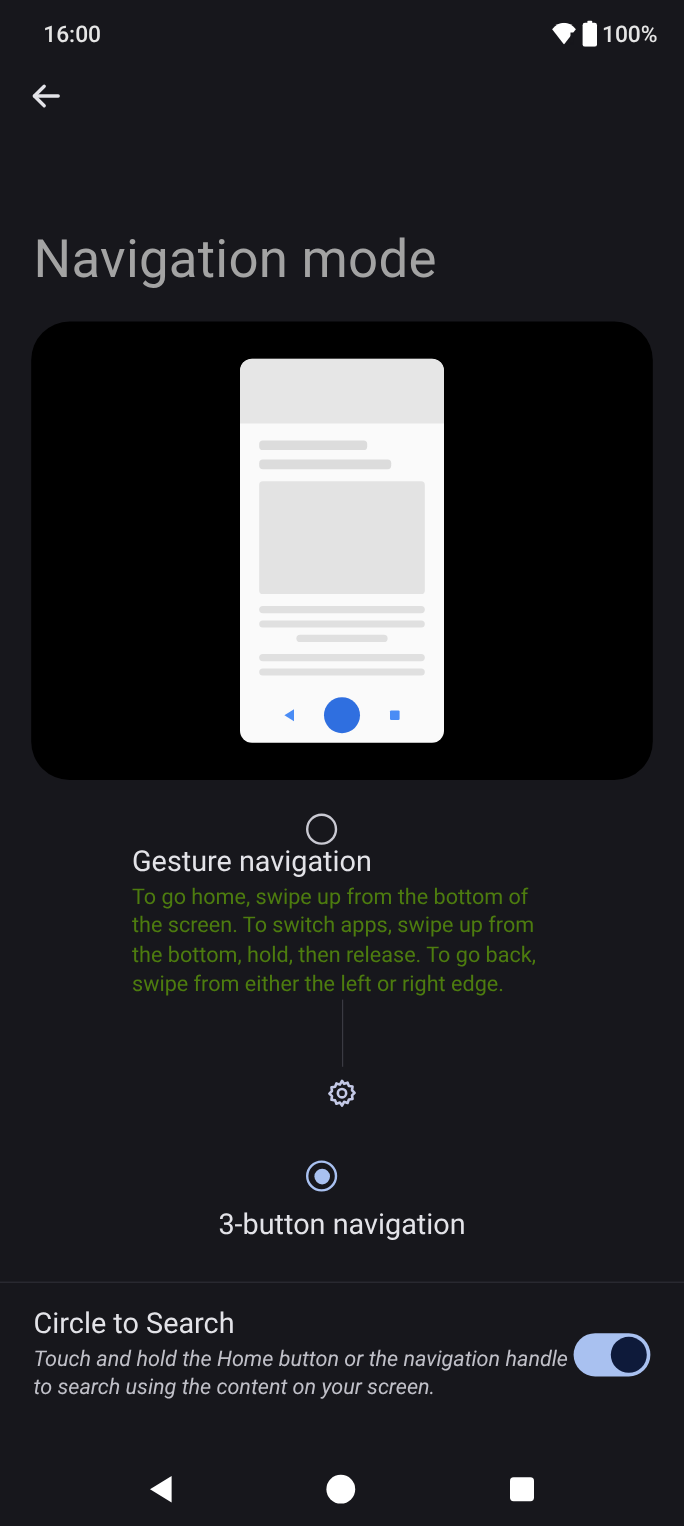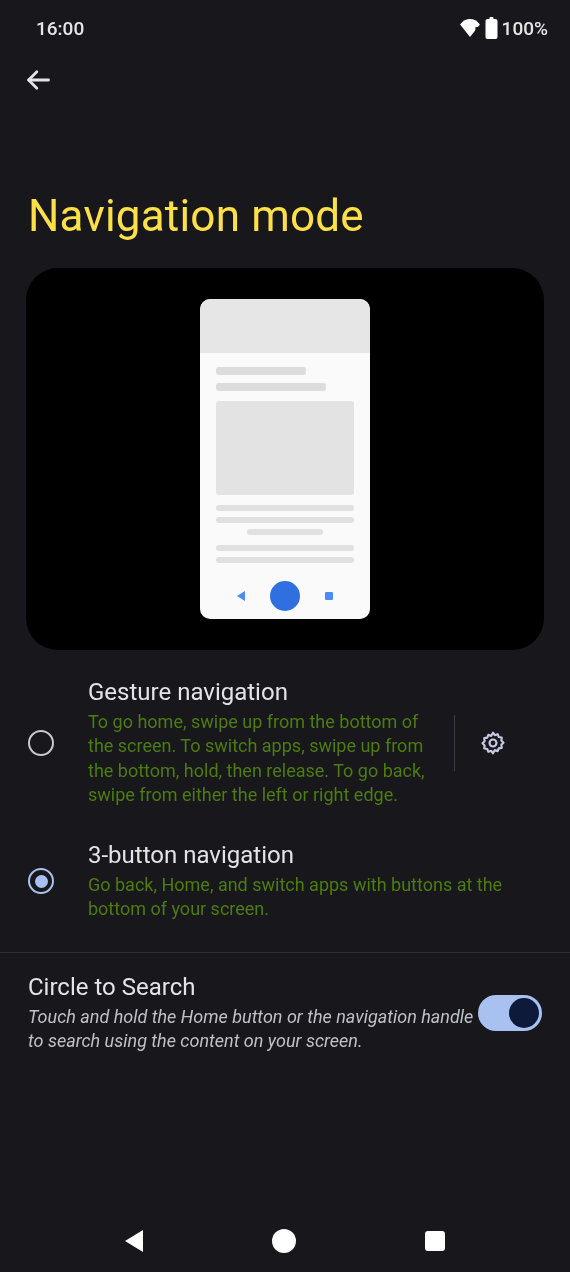--- a/index.html
+++ b/index.html
@@ -36,21 +36,21 @@
   .back-arrow {
     width: 32px; height: 32px;
     display: flex; align-items: center; justify-content: center;
     cursor: pointer;
   }
 
   
   .page-title {
     font-size: 44px;
     font-weight: 400;
-    color: #fde047;
+    color: #a3a3a3;
     padding: 80px 12px 26px 28px;
     letter-spacing: 0.2px;
   }
 
   
   .preview-card {
     margin: 0 26px 24px 26px;
     background: #000;
     border-radius: 32px;
     height: 382px;
@@ -86,20 +86,21 @@
   }
   .phone-nav .tri { width: 0; height: 0; border-top: 5px solid transparent; border-bottom: 5px solid transparent; border-right: 8px solid #4a8cf5; }
   .phone-nav .circ { width: 30px; height: 30px; background: #2f6fe0; border-radius: 50%; }
   .phone-nav .sq { width: 8px; height: 8px; background: #4a8cf5; border-radius: 1px; }
 
   
   .option {
     display: flex;
     align-items: center;
     padding: 10px 28px 10px 28px;
+    flex-direction: column;
   }
   .radio {
     width: 26px; height: 26px; border: 2.5px solid #c9c9d2; border-radius: 50%;
     flex-shrink: 0; margin-right: 34px;
     display: flex; align-items: center; justify-content: center;
   }
   .radio.selected { border-color: #a9c1f0; }
   .radio.selected::after {
     content: ""; width: 13px; height: 13px; background: #a9c1f0; border-radius: 50%;
   }
@@ -109,21 +110,21 @@
   .opt-divider {
     width: 1px; height: 56px; background: #3a3a42; margin: 0 16px;
   }
   .gear {
     width: 44px; height: 44px; display: flex; align-items: center; justify-content: center;
     cursor: pointer; flex-shrink: 0;
   }
 
   .option1 { padding-top: 4px; padding-bottom: 28px; }
   .option1 .opt-text { max-width: 350px; }
-  .option2 { padding-top: 6px; padding-bottom: 16px; }
+  .option2 { padding-top: 6px; padding-bottom: 16px; gap: 13px; }
 
   .section-divider {
     height: 1px; background: #2f2f36; margin-top: 14px;
   }
 
   
   .toggle-row {
     display: flex;
     align-items: center;
     padding: 20px 28px;
@@ -214,21 +215,20 @@
       <circle cx="12" cy="12" r="3.2"></circle>
       <path d="M12 2.5 l1.6 2.3 2.7-0.9 1 2.6 2.8 0.4 -0.4 2.8 2 2 -2 2 0.4 2.8 -2.8 0.4 -1 2.6 -2.7-0.9 L12 21.5 l-1.6-2.3 -2.7 0.9 -1-2.6 -2.8-0.4 0.4-2.8 -2-2 2-2 -0.4-2.8 2.8-0.4 1-2.6 2.7 0.9 Z" stroke-linejoin="round"></path>
     </svg>
   </div>
 </div>
 
 <div class="option option2">
   <div class="radio selected"></div>
   <div class="opt-text">
     <div class="opt-title">3-button navigation</div>
-    <div class="opt-desc">Go back, Home, and switch apps with buttons at the bottom of your screen.</div>
   </div>
 </div>
 
 <div class="section-divider"></div>
 
 <div class="toggle-row">
   <div class="toggle-text">
     <div class="toggle-title">Circle to Search</div>
     <div class="toggle-desc">Touch and hold the Home button or the navigation handle to search using the content on your screen.</div>
   </div>

